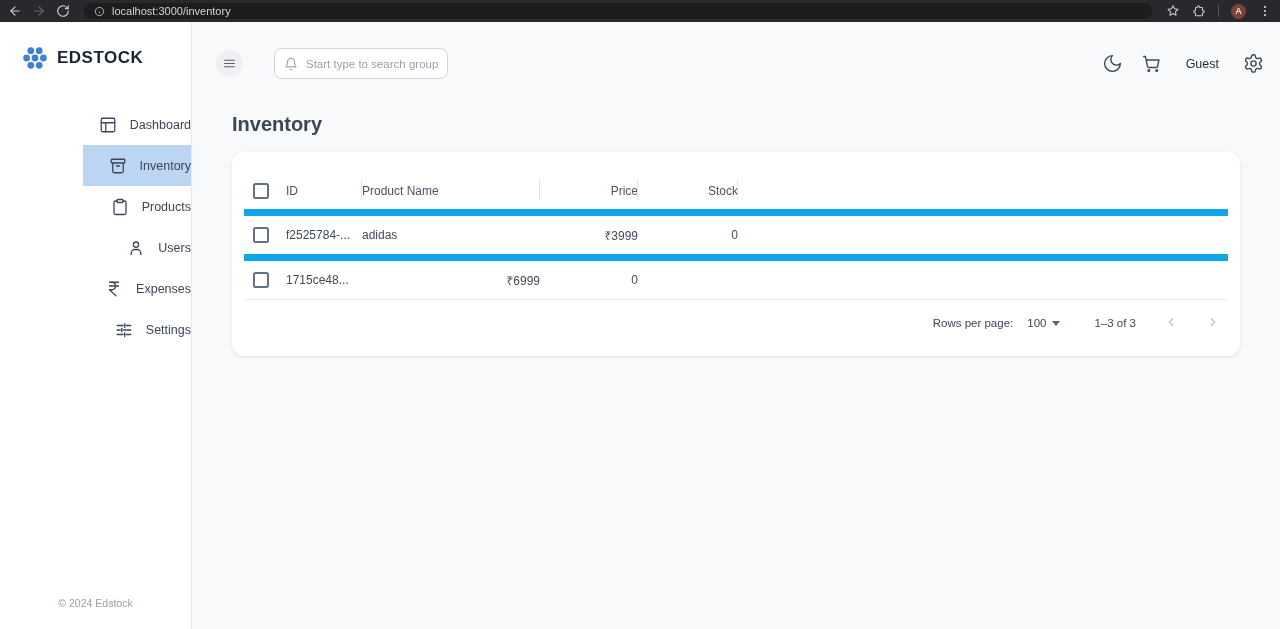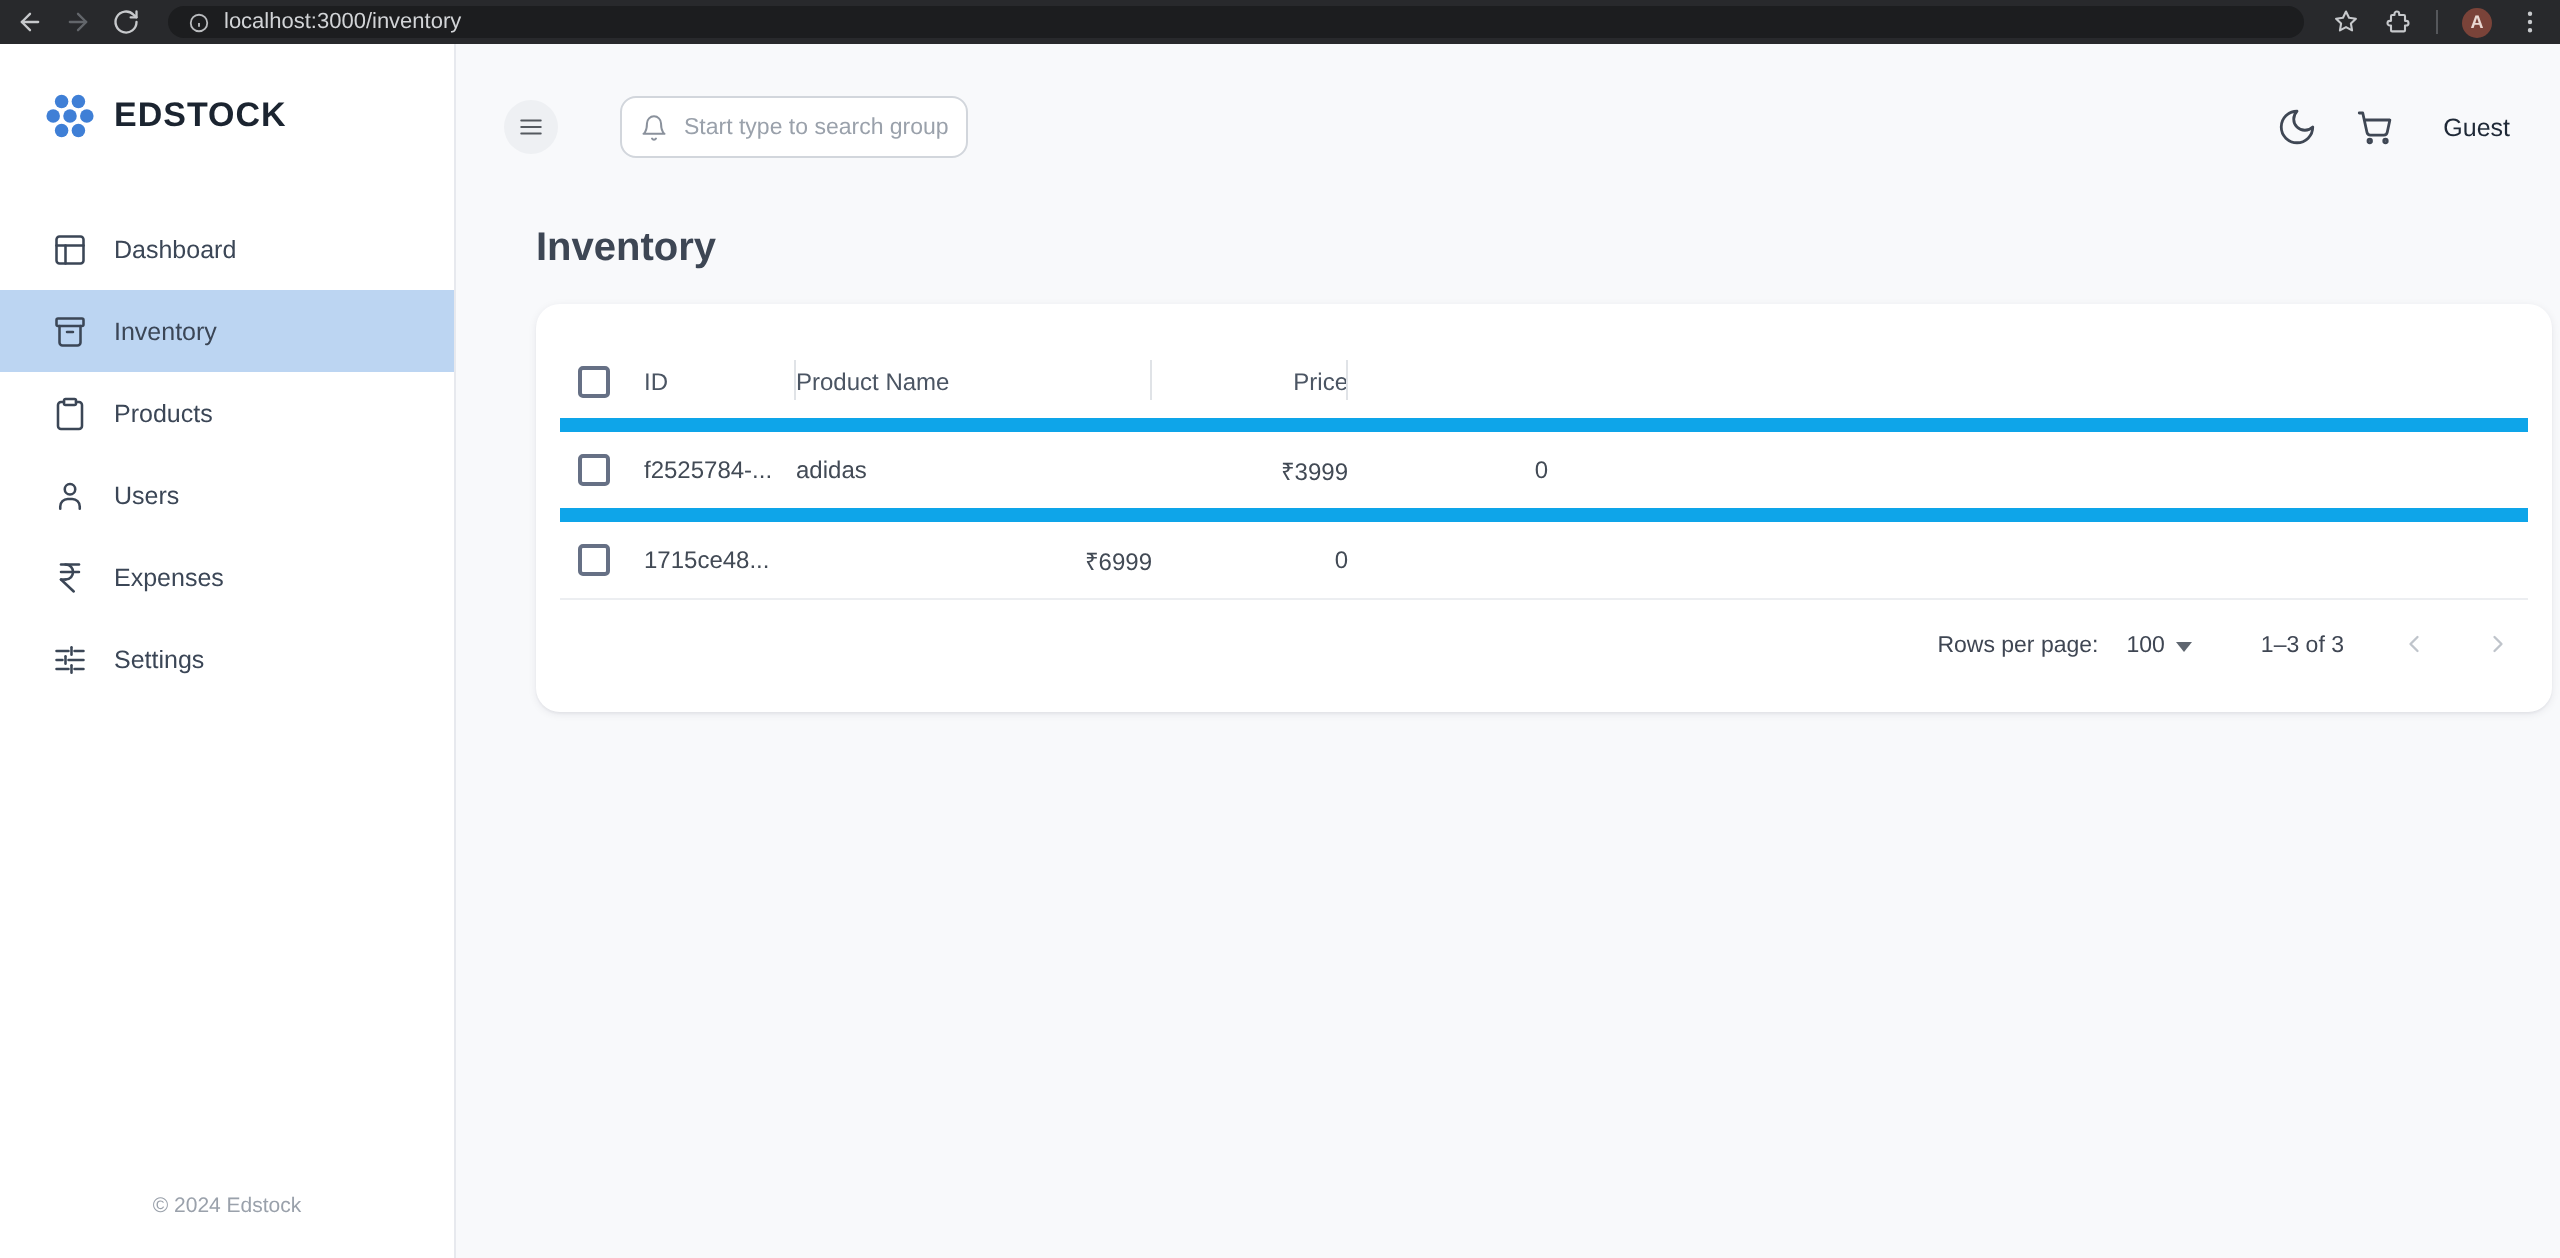--- a/index.html
+++ b/index.html
@@ -13,24 +13,24 @@
   .url-pill { flex:1; height:16px; background:var(--urlPill,#1c1d1f); border-radius:9px; display:flex; align-items:center; gap:7px; padding:0 10px; margin:0 4px; }
   .url-pill svg { width:11px; height:11px; stroke:#b9bbbe; stroke-width:2; fill:none; }
   .url-text { color:#d2d4d7; font-size:11px; white-space:nowrap; }
   .chrome-right { display:flex; align-items:center; gap:12px; }
   .chrome-right svg { width:14px; height:14px; stroke:#c7c9cc; stroke-width:1.8; fill:none; stroke-linecap:round; stroke-linejoin:round; }
   .chrome-sep { width:1px; height:12px; background:#55575b; }
   .chrome-avatar { width:15px; height:15px; border-radius:50%; background:var(--avatar,#7a4339); color:#e9d9d3; font-size:9px; font-weight:700; display:flex; align-items:center; justify-content:center; }
 
   
   .app { display:flex; height:607px; }
-  .sidebar { width:228px; background:#fff; border-right:1px solid #e7e9ee; display:flex; flex-direction:column; flex:0 0 auto; }
+  .sidebar { width:192px; background:#fff; border-right:1px solid #e7e9ee; display:flex; flex-direction:column; flex:0 0 auto; }
   .brand { display:flex; align-items:center; gap:8px; padding:22px 0 18px 21px; }
   .brand-text { font-size:17px; font-weight:800; letter-spacing:.5px; color:#1b2430; }
-  .nav { margin-top:14px; display:flex; flex-direction:column; }
+  .nav { margin-top:14px; display:flex; flex-direction:column;align-items:flex-end; }
   .nav-item { height:41px; display:flex; align-items:center; gap:13px; padding-left:26px; cursor:pointer; color:#3b4656; }
   .nav-item.active { background:var(--activeNav,#bcd5f2); }
   .nav-item svg { width:18px; height:18px; stroke:#3b4656; stroke-width:1.7; fill:none; stroke-linecap:round; stroke-linejoin:round; flex:0 0 auto; }
   .nav-label { font-size:12.5px; }
   .sidebar-footer { margin-top:auto; text-align:center; font-size:10.5px; color:#9aa1ab; padding-bottom:20px; }
 
   .main { flex:1; display:flex; flex-direction:column; }
 
   
   .topbar { display:flex; align-items:center; padding:26px 20px 0 24px; gap:18px; }
@@ -232,20 +232,24 @@
         <div class="th">
             <span>ID</span>
             <span class="col-sep"></span>
           </div>
         <div class="th">
             <span>Product Name</span>
             <span class="col-sep"></span>
           </div>
         <div class="th num">
             <span>Price</span>
+            <span class="col-sep"></span>
+          </div>
+        <div class="th num">
+            <span>Stock</span>
             <span class="col-sep"></span>
           </div>
         <div class="th"></div>
       </div>
 
       <div class="grid-row trow">
         <div class="td">
             <span class="cb"></span>
           </div>
         <div class="td">f2525784-...</div>

